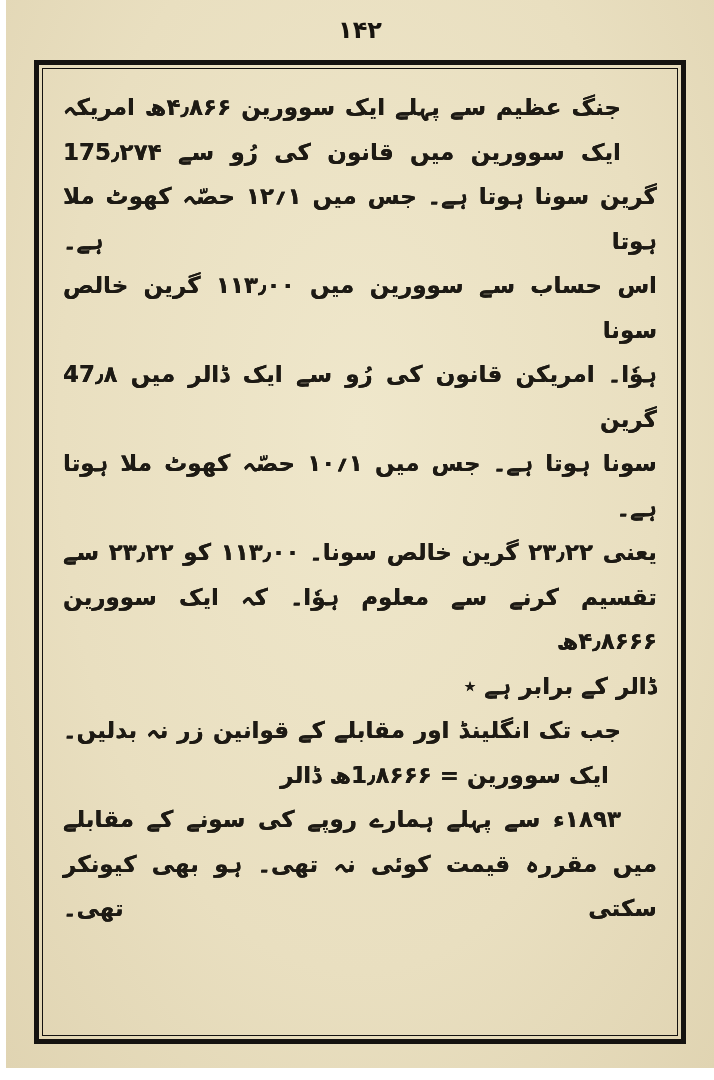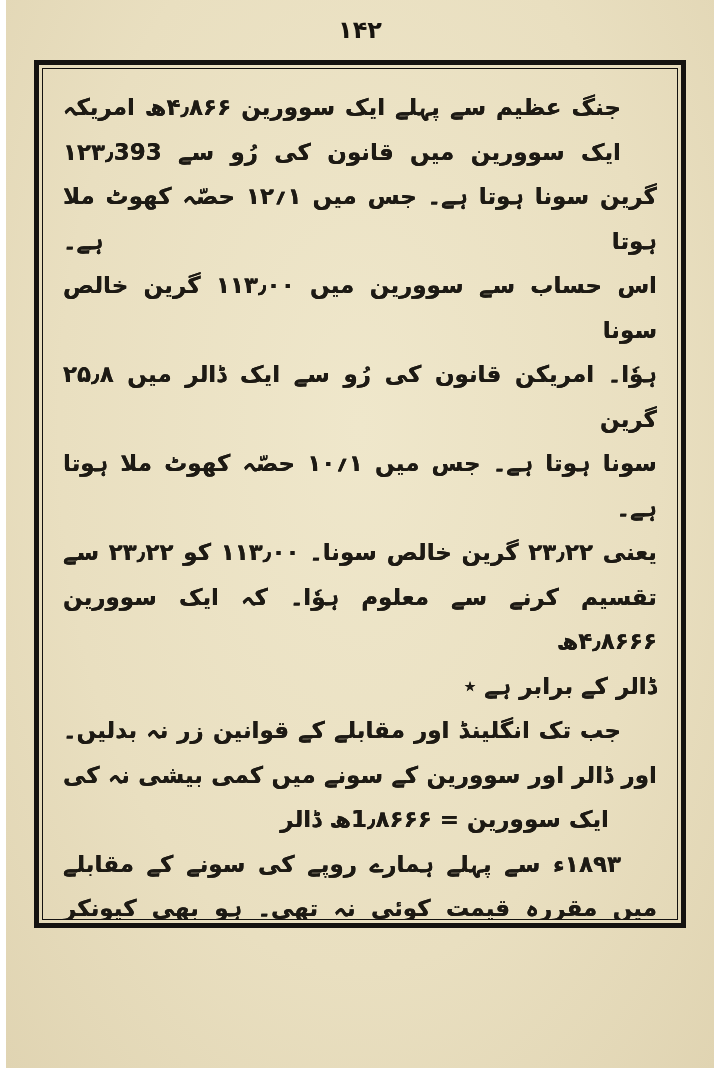--- a/index.html
+++ b/index.html
@@ -29,21 +29,21 @@
   }
   .page-number {
     font-size: 24px;
     font-weight: bold;
     color: #17140f;
     letter-spacing: 2px;
   }
   .frame {
     margin: 0 auto;
     width: 652px;
-    height: 868px;
+    height: 984px;
     border: 5px solid #141210;
     box-sizing: border-box;
     padding: 3px;
     background: transparent;
   }
   .frame-inner {
     width: 100%;
     height: 100%;
     border: 1.5px solid #141210;
     box-sizing: border-box;
@@ -85,30 +85,29 @@
 
   <div class="page-number-row">
     <span class="page-number">۱۴۲</span>
   </div>
 
   <div class="frame">
     <div class="frame-inner">
       <div class="text-block">
 
         <div class="line p-start">جنگ عظیم سے پہلے ایک سوورین ۴٫۸۶۶ھ امریکہ</div>
-        <div class="line p-start">ایک سوورین میں قانون کی رُو سے ۱۲۳٫393</div>
+        <div class="line p-start">ایک سوورین میں قانون کی رُو سے 175٫۲۷۴</div>
         <div class="line">گرین سونا ہوتا ہے۔ جس میں ۱؍۱۲ حصّہ کھوٹ ملا ہوتا ہے۔</div>
         <div class="line">اس حساب سے سوورین میں ۱۱۳٫۰۰ گرین خالص سونا</div>
-        <div class="line">ہوٗا۔ امریکن قانون کی رُو سے ایک ڈالر میں ۲۵٫۸ گرین</div>
+        <div class="line">ہوٗا۔ امریکن قانون کی رُو سے ایک ڈالر میں 47٫۸ گرین</div>
         <div class="line">سونا ہوتا ہے۔ جس میں ۱؍۱۰ حصّہ کھوٹ ملا ہوتا ہے۔</div>
         <div class="line">یعنی ۲۳٫۲۲ گرین خالص سونا۔ ۱۱۳٫۰۰ کو ۲۳٫۲۲ سے</div>
         <div class="line">تقسیم کرنے سے معلوم ہوٗا۔ کہ ایک سوورین ۴٫۸۶۶۶ھ</div>
         <div class="line short-end">ڈالر کے برابر ہے ٭</div>
         <div class="line p-start">جب تک انگلینڈ اور مقابلے کے قوانین زر نہ بدلیں۔</div>
-        <div class="line">اور ڈالر اور سوورین کے سونے میں کمی بیشی نہ کی</div>
         <div class="line formula">ایک سوورین = 1٫۸۶۶۶ھ ڈالر</div>
         <div class="line p-start">۱۸۹۳ء سے پہلے ہمارے روپے کی سونے کے مقابلے</div>
         <div class="line">میں مقررہ قیمت کوئی نہ تھی۔ ہو بھی کیونکر سکتی تھی۔</div>
 
       </div>
     </div>
   </div>
 
 </div>
 

